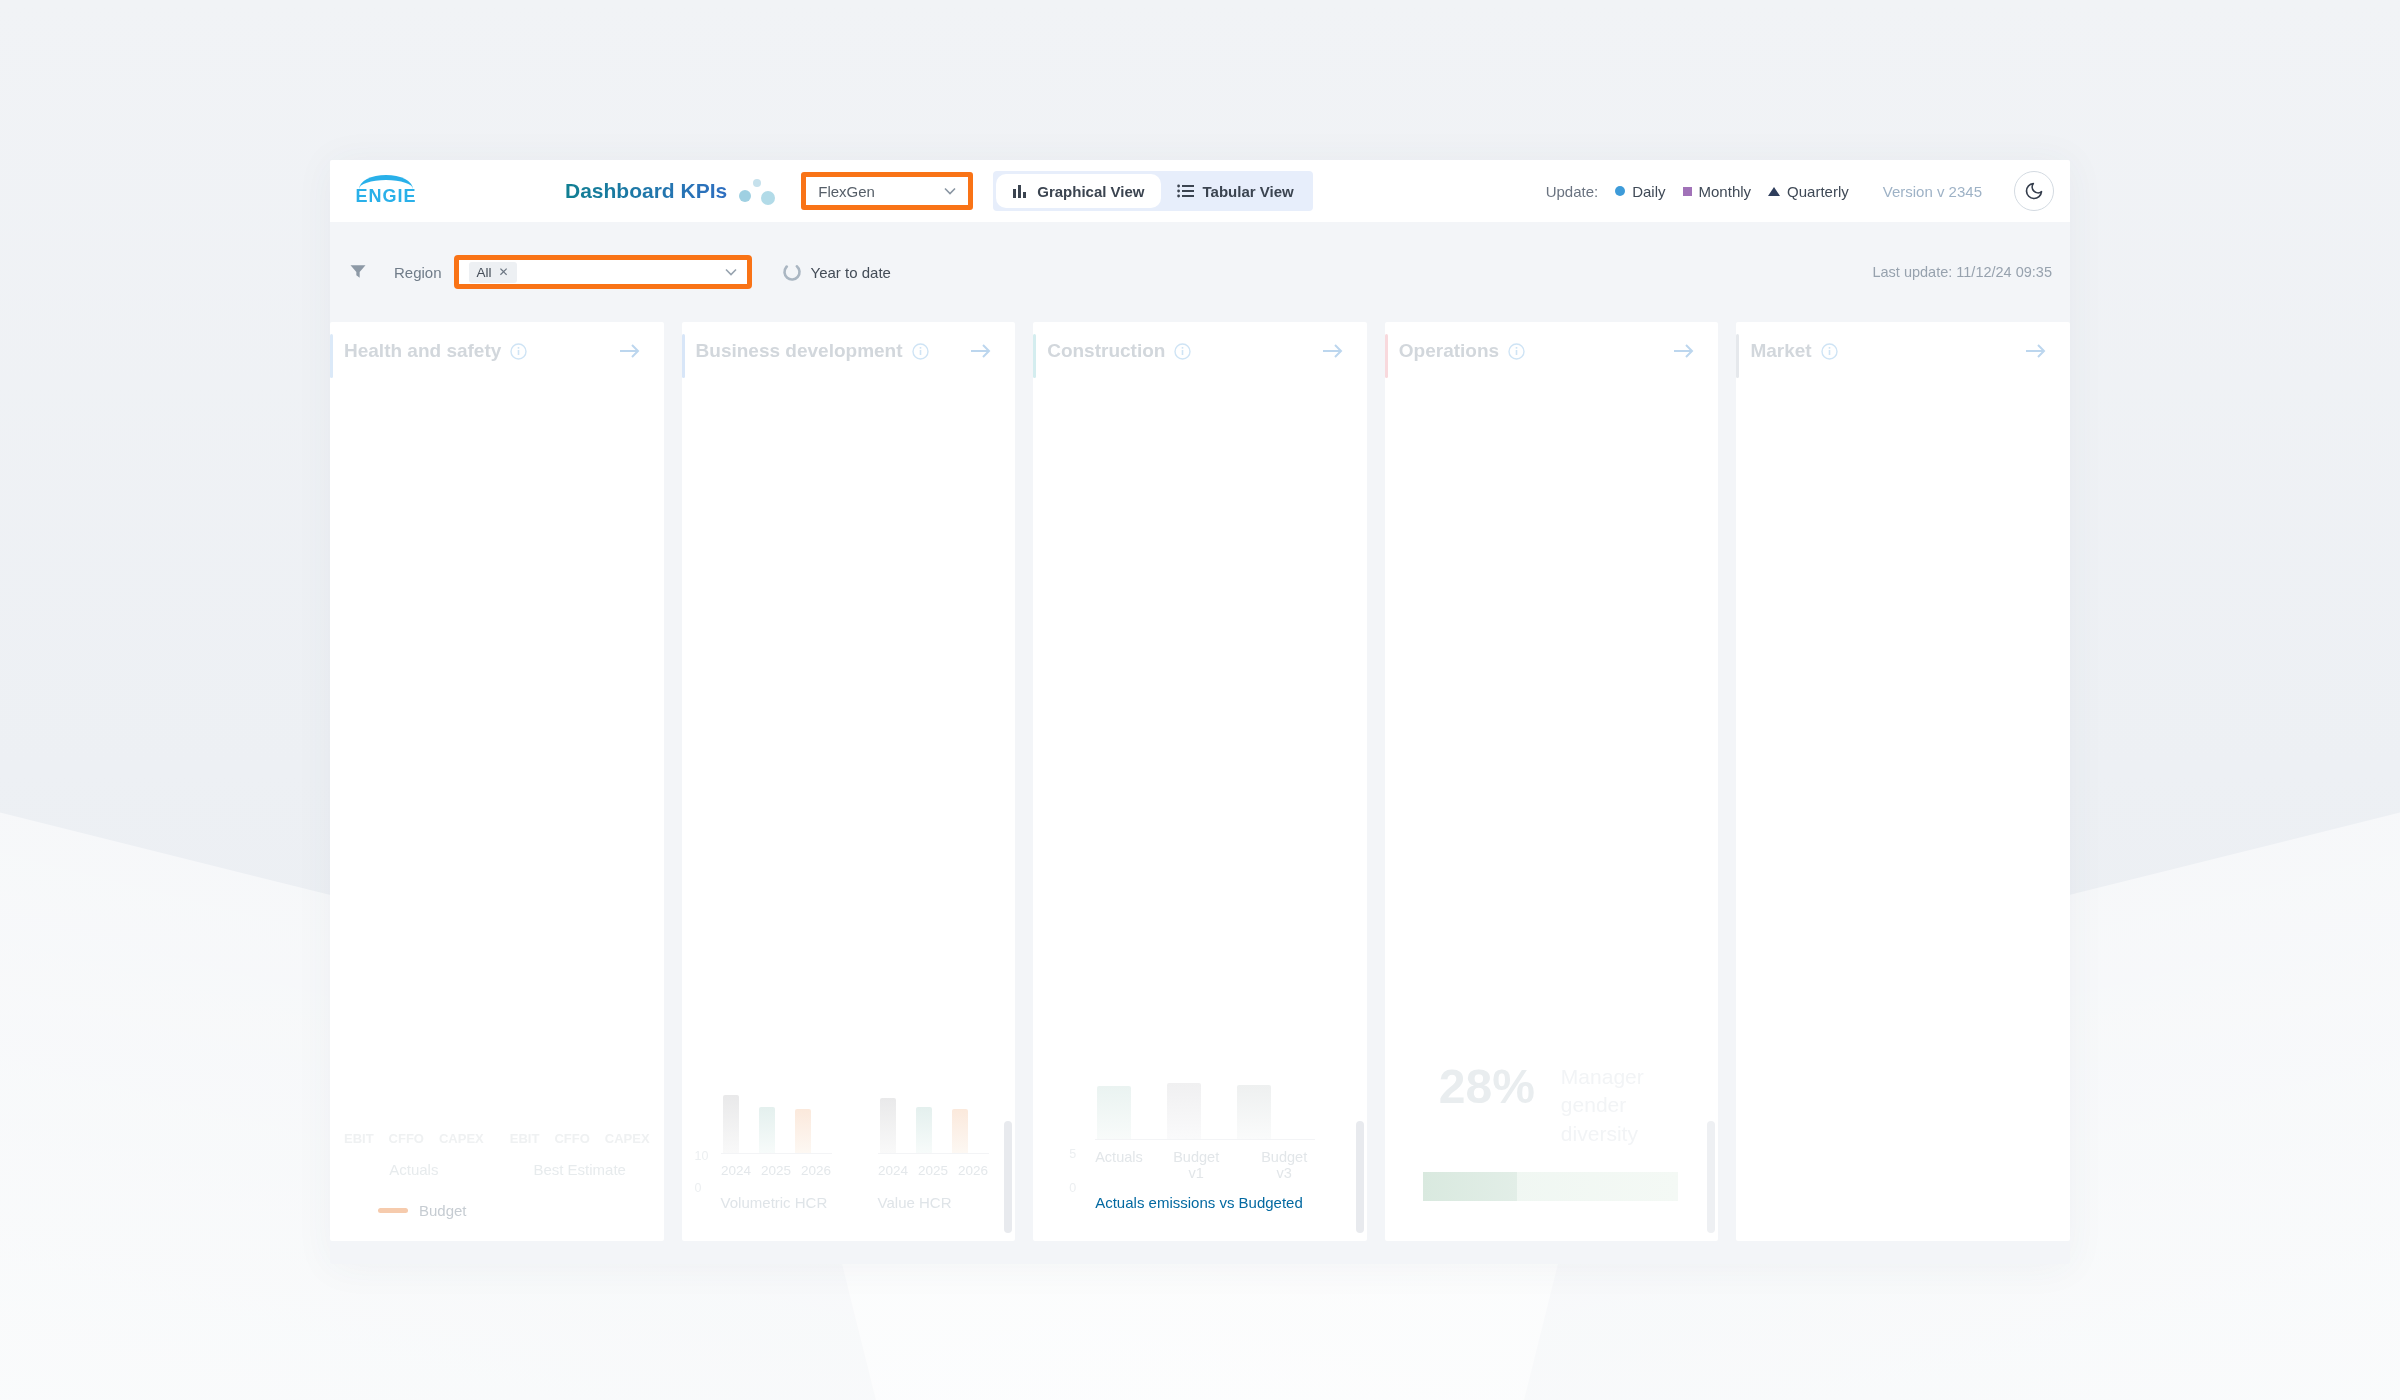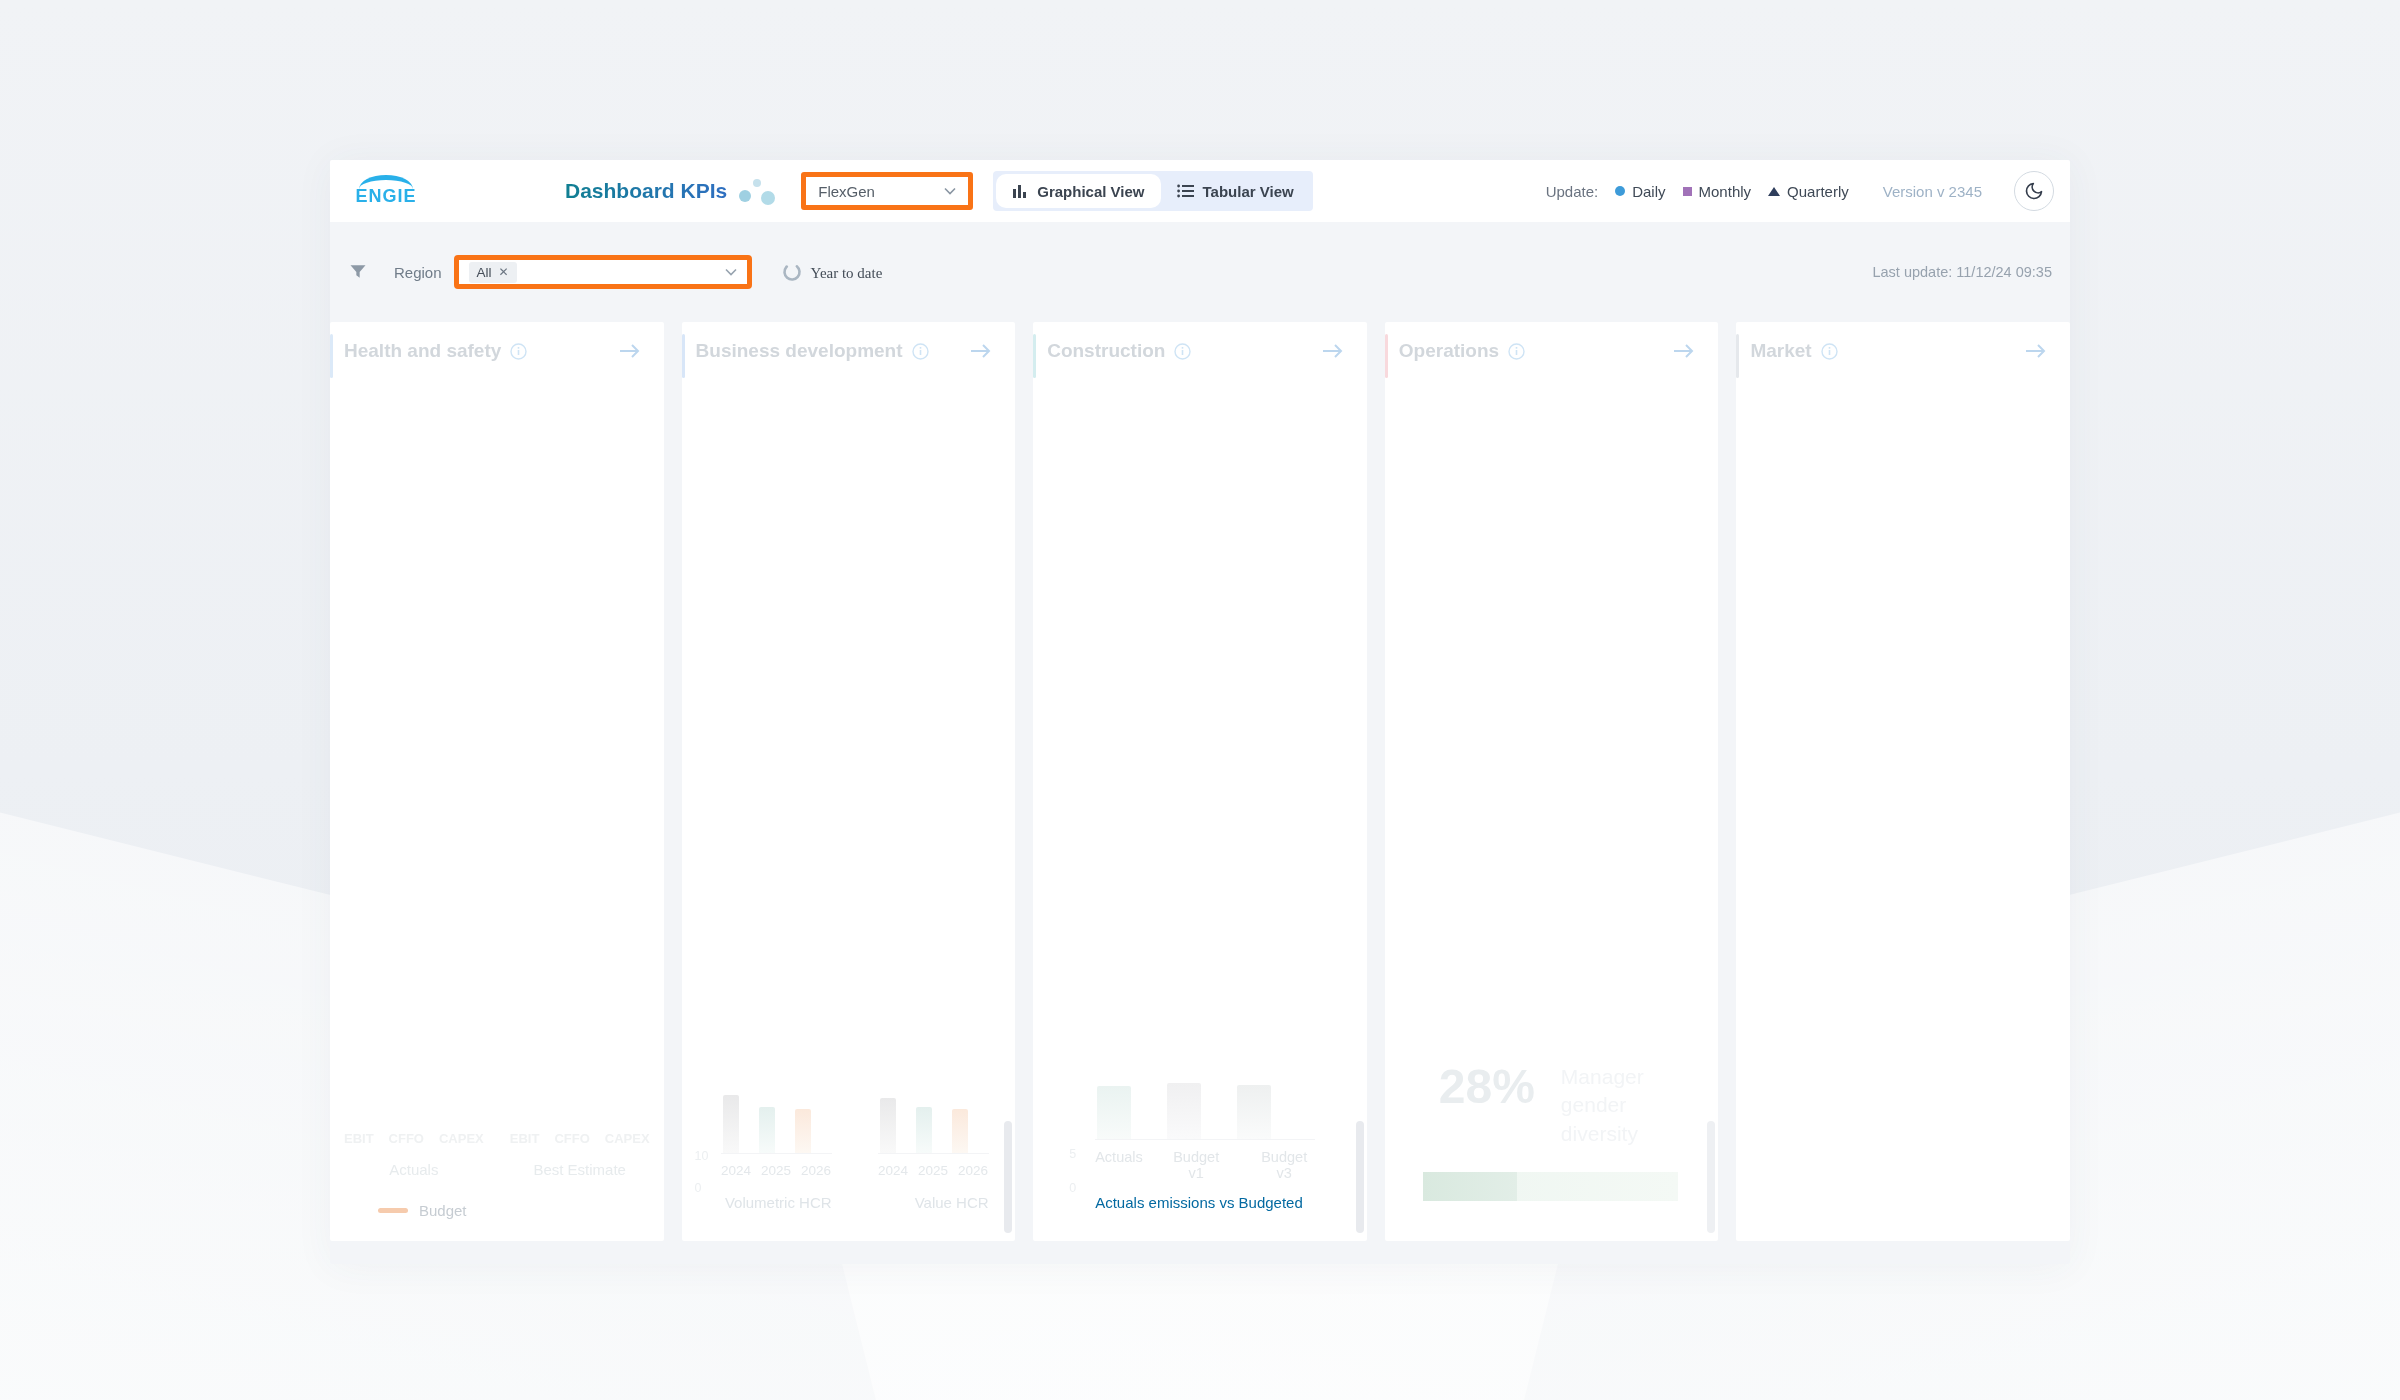--- a/index.html
+++ b/index.html
@@ -55,21 +55,21 @@
 
   
   .main-bg { background:#f3f5f8; padding-bottom:23px; }
 
   .filterbar { height:100px; display:flex; align-items:center; padding:0 18px; font-size:15px; }
   .region-label { margin-left:26px; color:#707c89; }
   .region-select { margin-left:12px; width:298px; height:34px; padding:6px 10px; border-radius:4px; }
   .chip { display:inline-flex; align-items:center; gap:7px; background:#edf0f3; border-radius:3px;
           padding:3px 8px; font-size:13.5px; color:#454e59; }
   .chip-x { font-size:12px; color:#6a7480; cursor:pointer; line-height:1; }
-  .period { margin-left:30px; display:flex; align-items:flex-end; gap:9px; color:#434c57;font-family:Liberation Serif, serif; }
+  .period { margin-left:30px; display:flex; align-items:center; gap:9px; color:#434c57; }
   .last-update { font-size:14.5px; color:#97a2ae; }
 
   
   .columns { display:flex; gap:18px; height:919px; }
   .card { flex:1; background:#ffffff; position:relative; border-radius:2px; }
   .card-head { display:flex; align-items:center; gap:9px; padding:18px 22px 0 14px; }
   .card-title { font-size:19px; font-weight:700; color:#d2d7dc; }
   .accent { position:absolute; left:0; top:12px; width:3px; height:44px; border-radius:2px; }
   .c1 .accent { background:#dbe9f8; } .c2 .accent { background:#d8e6f8; }
   .c3 .accent { background:#d4edef; } .c4 .accent { background:#f8d9dd; }
@@ -95,21 +95,21 @@
   .tick.t10 { bottom:48px; } .tick.t0 { bottom:16px; }
   .tick.t5 { bottom:50px; }
   .bars { display:flex; gap:20px; align-items:flex-end; height:62px;
           border-bottom:1px solid #f3f4f6; padding:0 2px; }
   .bar { width:16px; border-radius:2px 2px 0 0; }
   .bar.gray   { background:linear-gradient(180deg,#e9e9ea,#f9f9f9); }
   .bar.teal   { background:linear-gradient(180deg,#e4f0ee,#f7fbfa); }
   .bar.orange { background:linear-gradient(180deg,#fbe9dc,#fdf8f3); }
   .years { display:flex; gap:9px; margin-top:9px; font-size:13.5px; color:#e4e8eb; }
   .years span { width:31px; text-align:center; }
-  .mini-title { margin-top:16px; font-size:15px; color:#dfe4e8; text-align:right; }
+  .mini-title { margin-top:16px; font-size:15px; color:#dfe4e8; text-align:left; }
 
   
   .co-bottom { position:absolute; bottom:30px; left:62px; }
   .co-bottom .bars { gap:36px; height:62px; }
   .co-bottom .bar { width:34px; }
   .bar.tealfill { background:linear-gradient(180deg,#eaf3f1,#f8fbfa); }
   .bar.grayfill { background:linear-gradient(180deg,#f0f0f1,#fafafb); }
   .bar.grayfill2 { background:linear-gradient(180deg,#eef0f0,#fafbfb); }
   .co-cats { display:flex; gap:26px; margin-top:9px; font-size:14.5px; color:#e2e6e9; }
   .co-cats span { width:44px; text-align:center; }

